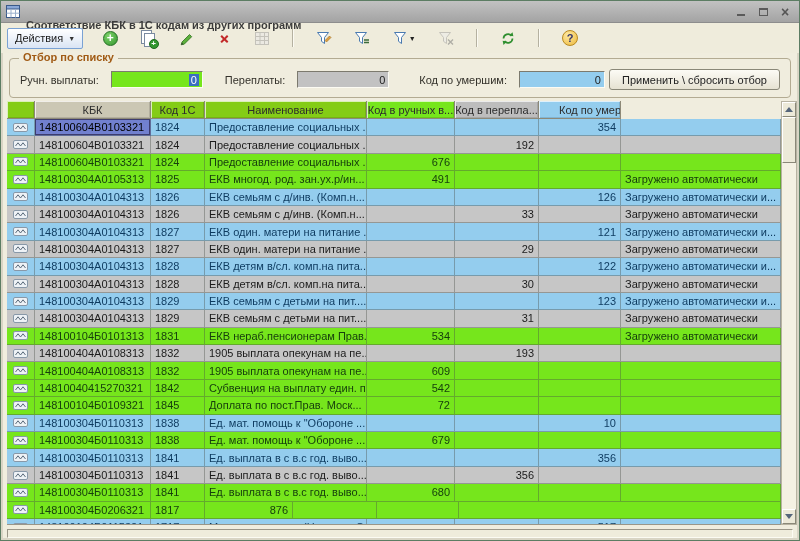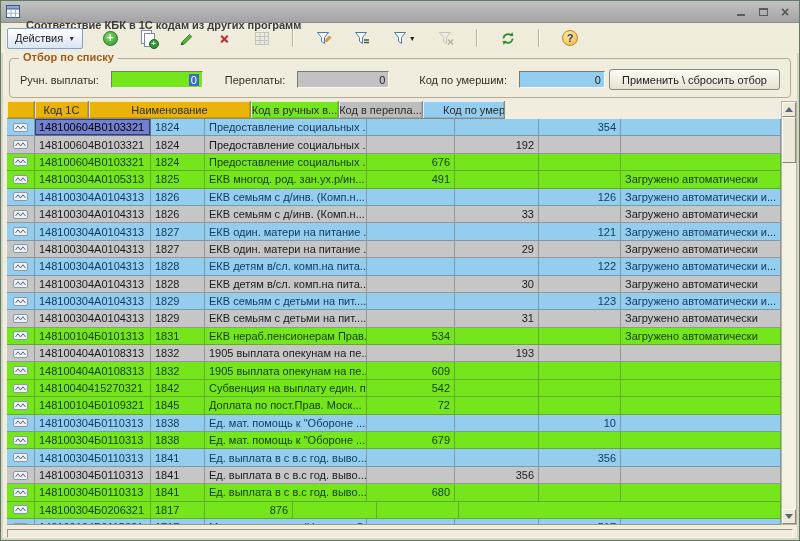--- a/index.html
+++ b/index.html
@@ -48,21 +48,21 @@
   .in-gray  { background:#c2c2c2; width:92px; margin-left:12px; }
   .in-blue  { background:#94cdee; width:86px; margin-left:12px; }
   .flabel.m2 { margin-left:22px; } .flabel.m3 { margin-left:30px; }
   .selval { background:#3a6ec0; color:#fff; padding:0 2px; }
   .apply-btn { margin-left:auto; height:21px; padding:0 12px; border:1px solid #8a8878; border-radius:3px;
     background:linear-gradient(#fcfbf5,#e6e2d2); color:#222; display:flex; align-items:center; }
 
   
   .table-wrap { position:relative; margin:3px 0 0 6px; width:790px; }
   .grid-header { display:flex; width:774px; height:18px; }
-  .hcell { display:flex; align-items:center; justify-content:center; background:#eab308; color:#2c2c2c;
+  .hcell { display:flex; align-items:center; justify-content:center; background:#84cc16; color:#2c2c2c;
     border-right:1px solid #8d8978; border-bottom:1px solid #8d8978; white-space:nowrap; overflow:hidden;
     box-shadow:inset 1px 1px 0 rgba(255,255,255,.7), inset -1px -1px 0 rgba(0,0,0,.12); }
   .hdr-kbk { background:#cbc7b4; } .hdr-green { background:#76e61c; } .hdr-gray { background:#bdbdbd; } .hdr-blue { background:#94cdee;padding-left:39px; }
   .grid-body { width:774px; height:406px; overflow:hidden; background:#f6f3e3; border-bottom:1px solid #9a9688; }
   .row { display:flex; width:774px; height:17.4px; }
   .cell { display:flex; align-items:center; padding:0 4px; white-space:nowrap; overflow:hidden;
     border-right:1px solid rgba(75,80,72,.40); border-bottom:1px solid rgba(75,80,72,.40); }
   .num { justify-content:flex-end; }
   .c-icon { flex:0 0 28px; justify-content:center; padding:0; }
   .c-kbk { flex:0 0 116px; } .c-code1c { flex:0 0 54px; } .c-name { flex:0 0 162px; }
@@ -191,20 +191,21 @@
       <span class="finput in-blue">
           <span>0</span>
         </span>
       <span class="apply-btn">Применить \ сбросить отбор</span>
     </div>
   </div>
 
   <div class="table-wrap">
     <div class="grid-header">
         <div class="hcell c-icon"></div>
+        <div class="hcell c-kbk hdr-kbk">КБК</div>
         <div class="hcell c-code1c">Код 1С</div>
         <div class="hcell c-name">Наименование</div>
         <div class="hcell c-manual hdr-green">Код в ручных в...</div>
         <div class="hcell c-overpay hdr-gray">Код в перепла...</div>
         <div class="hcell c-deceased hdr-blue">Код по умерш...</div>
       </div>
     <div class="grid-body">
         <div class="row row-blue">
     <div class="cell c-icon">
       <svg class="row-ic" width="15" height="9" viewBox="0 0 15 9">

